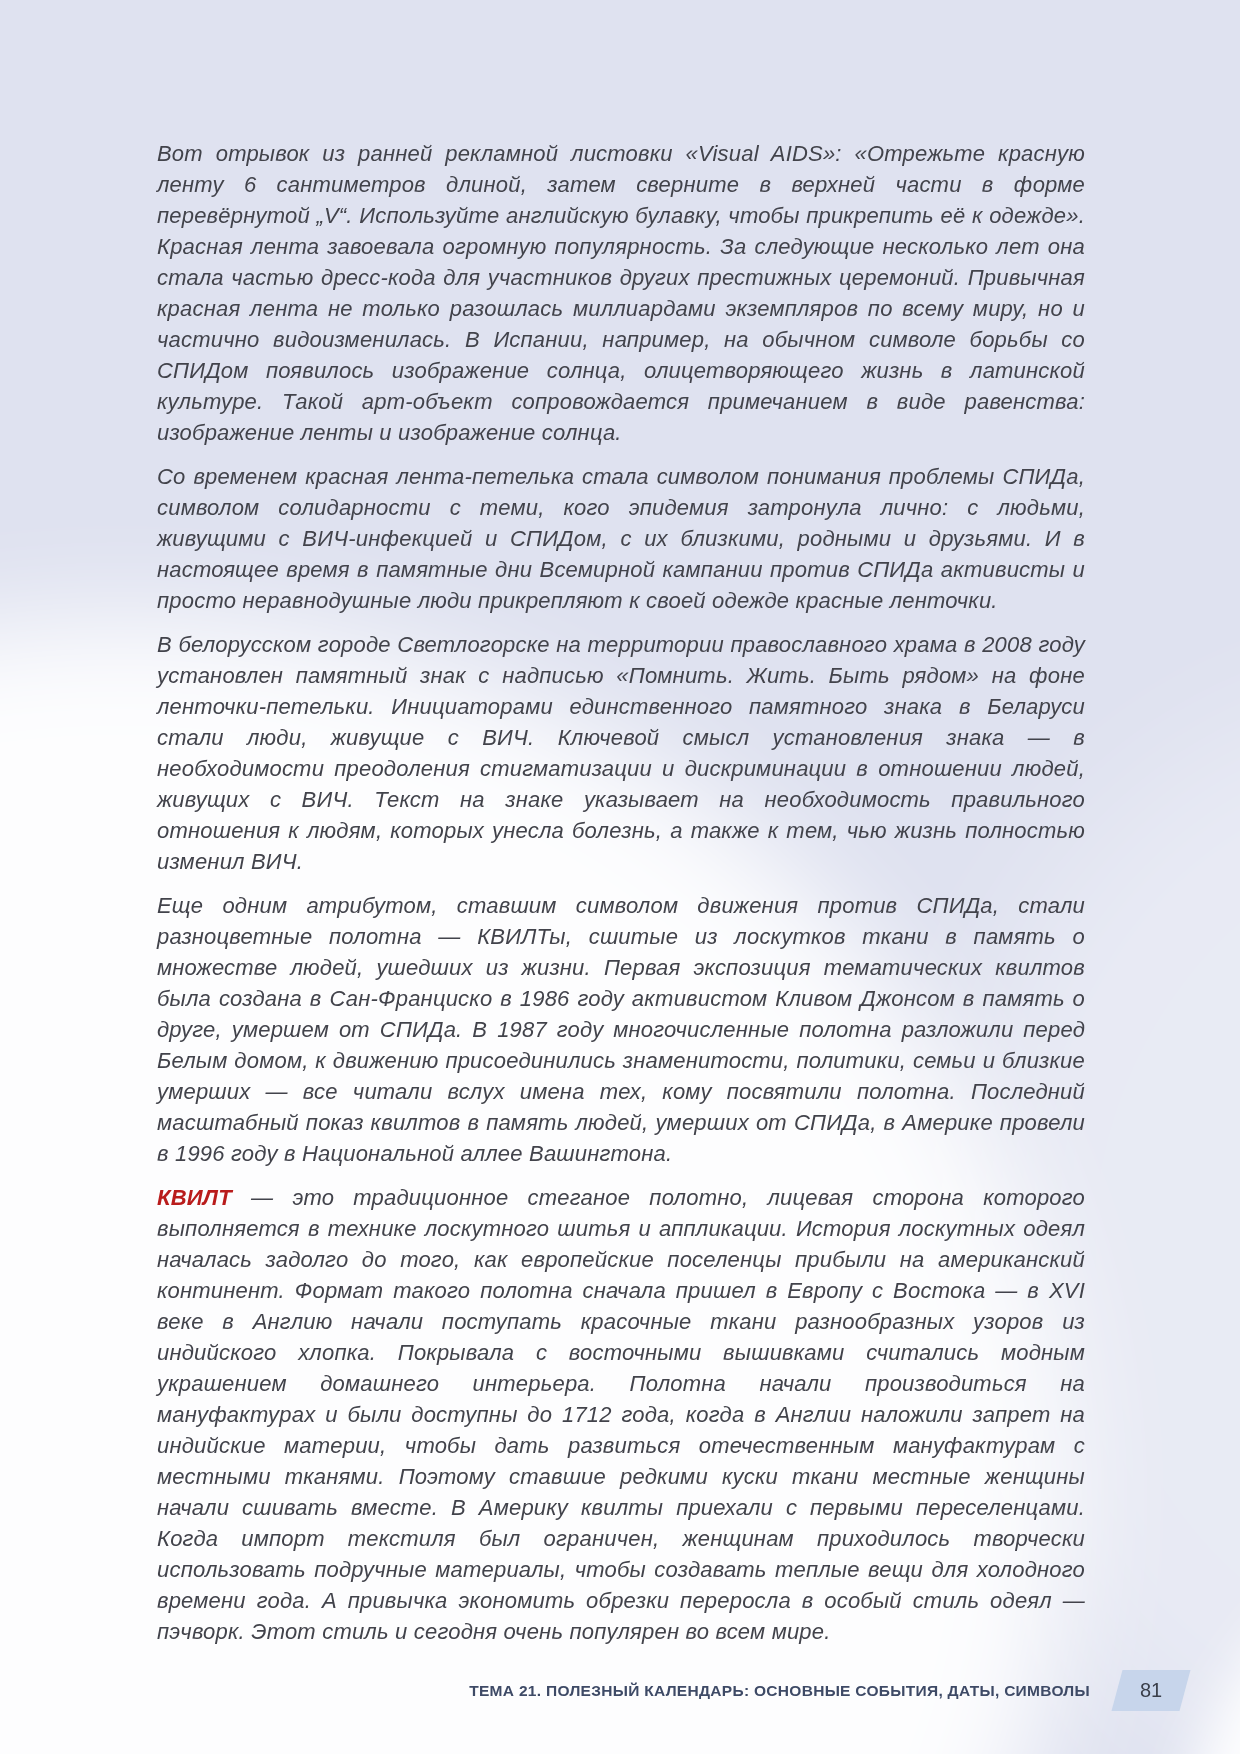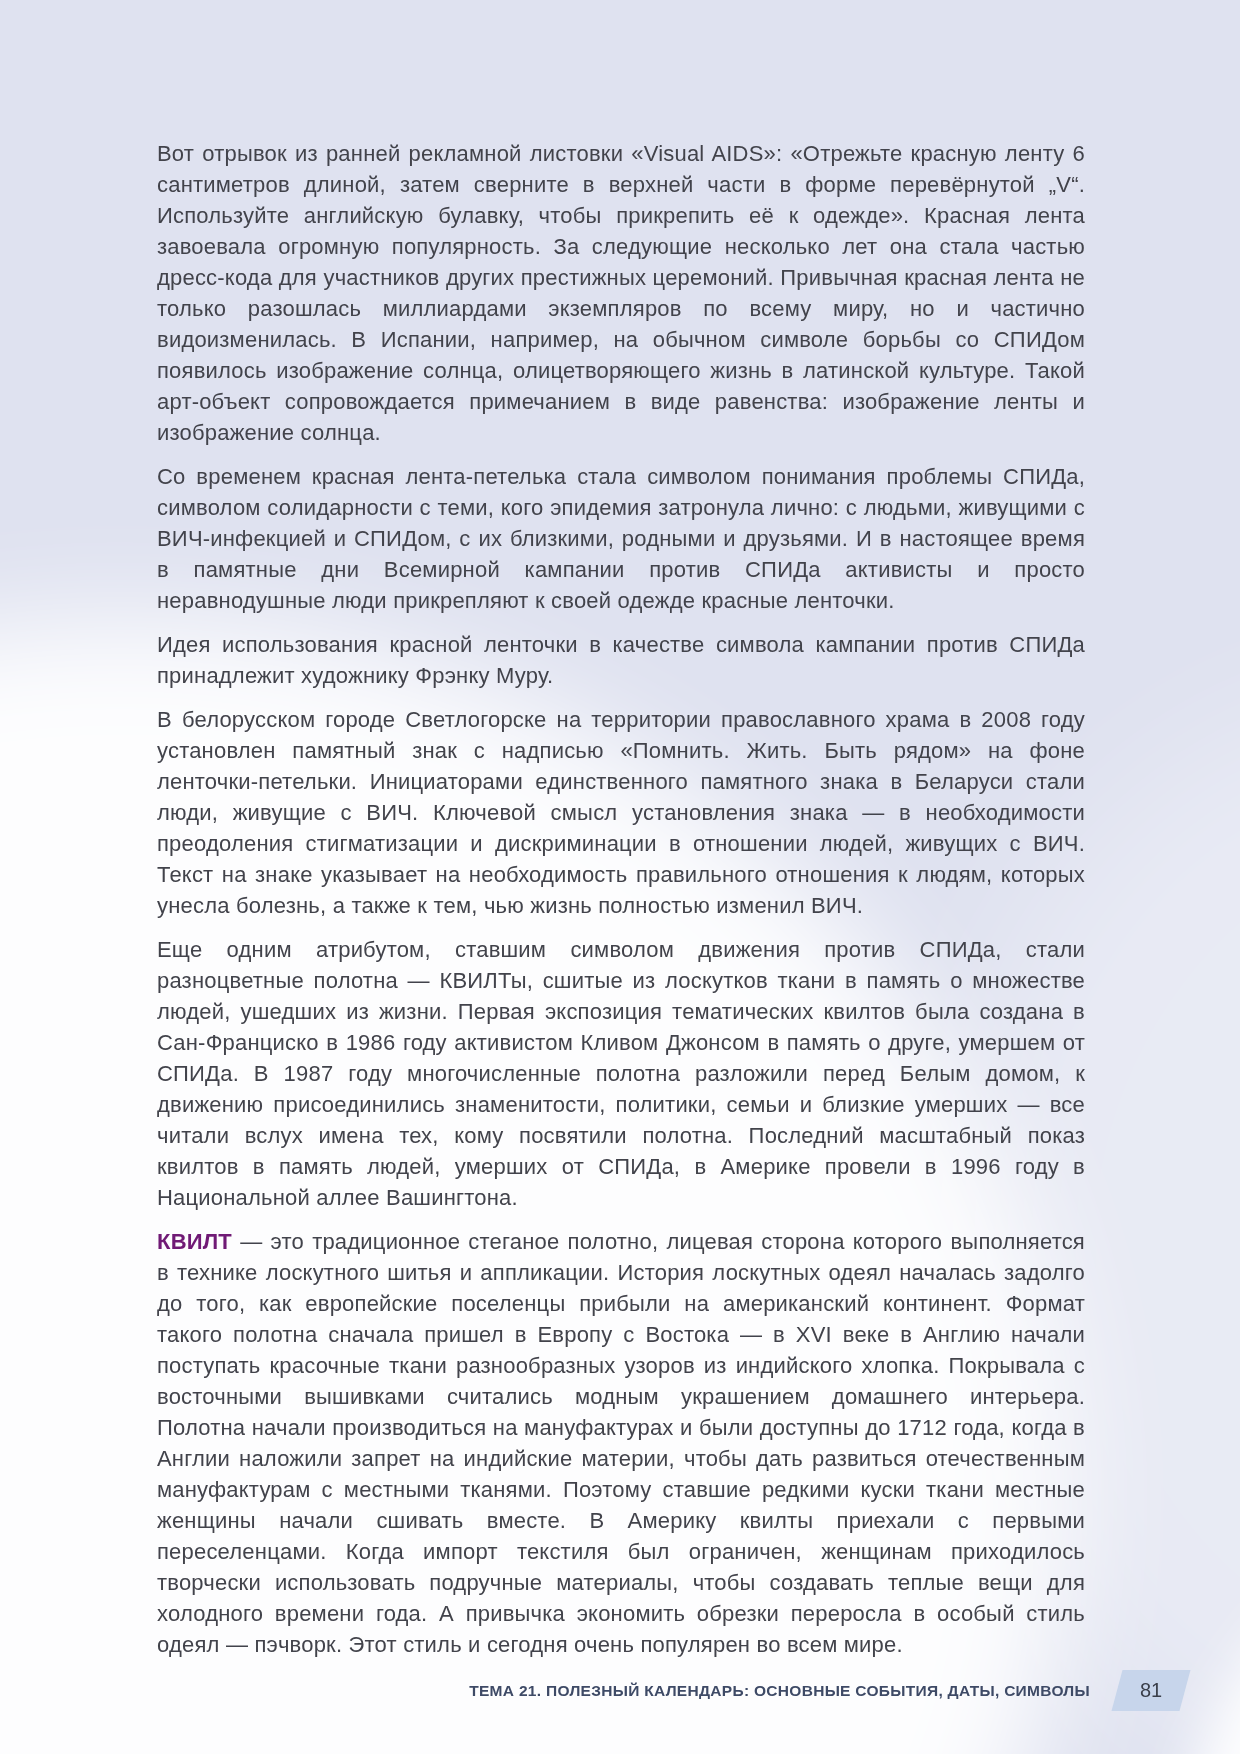--- a/index.html
+++ b/index.html
@@ -34,24 +34,25 @@
     left: 157px; top: 138px;
     width: 928px;
     color: #42434b;
   }
   .content p {
     font-size: 22px;
     line-height: 31px;
     letter-spacing: 0.2px;
     text-align: justify;
     margin: 0 0 13px 0;
+    font-style: italic;
   }
   .content p .lead-term {
     font-weight: bold;
-    color: #701a75;
+    color: #b91c1c;
   }
   .footer {
     position: absolute;
     left: 0; right: 0;
     top: 1672px;
     height: 60px;
   }
   .footer-title {
     position: absolute;
     right: 150px;
@@ -85,21 +86,20 @@
 </head>
 <body>
 
 <div class="decor decor-left"></div>
 <div class="decor decor-right-subtle"></div>
 <div class="decor decor-bottom-right"></div>
 
 <div class="content">
   <p>Вот отрывок из ранней рекламной листовки «Visual AIDS»: «Отрежьте красную ленту 6 сантиметров длиной, затем сверните в верхней части в форме перевёрнутой „V“. Используйте английскую булавку, чтобы прикрепить её к одежде». Красная лента завоевала огромную популярность. За следующие несколько лет она стала частью дресс-кода для участников других престижных церемоний. Привычная красная лента не только разошлась миллиардами экземпляров по всему миру, но и частично видоизменилась. В Испании, например, на обычном символе борьбы со СПИДом появилось изображение солнца, олицетворяющего жизнь в латинской культуре. Такой арт-объект сопровождается примечанием в виде равенства: изображение ленты и изображение солнца.</p>
   <p>Со временем красная лента-петелька стала символом понимания проблемы СПИДа, символом солидарности с теми, кого эпидемия затронула лично: с людьми, живущими с ВИЧ-инфекцией и СПИДом, с их близкими, родными и друзьями. И в настоящее время в памятные дни Всемирной кампании против СПИДа активисты и просто неравнодушные люди прикрепляют к своей одежде красные ленточки.</p>
-  <p>Идея использования красной ленточки в качестве символа кампании против СПИДа принадлежит художнику Фрэнку Муру.</p>
   <p>В белорусском городе Светлогорске на территории православного храма в 2008 году установлен памятный знак с надписью «Помнить. Жить. Быть рядом» на фоне ленточки-петельки. Инициаторами единственного памятного знака в Беларуси стали люди, живущие с ВИЧ. Ключевой смысл установления знака — в необходимости преодоления стигматизации и дискриминации в отношении людей, живущих с ВИЧ. Текст на знаке указывает на необходимость правильного отношения к людям, которых унесла болезнь, а также к тем, чью жизнь полностью изменил ВИЧ.</p>
   <p>Еще одним атрибутом, ставшим символом движения против СПИДа, стали разноцветные полотна — КВИЛТы, сшитые из лоскутков ткани в память о множестве людей, ушедших из жизни. Первая экспозиция тематических квилтов была создана в Сан-Франциско в 1986 году активистом Кливом Джонсом в память о друге, умершем от СПИДа. В 1987 году многочисленные полотна разложили перед Белым домом, к движению присоединились знаменитости, политики, семьи и близкие умерших — все читали вслух имена тех, кому посвятили полотна. Последний масштабный показ квилтов в память людей, умерших от СПИДа, в Америке провели в 1996 году в Национальной аллее Вашингтона.</p>
   <p><span class="lead-term">КВИЛТ</span><span> — это традиционное стеганое полотно, лицевая сторона которого выполняется в технике лоскутного шитья и аппликации. История лоскутных одеял началась задолго до того, как европейские поселенцы прибыли на американский континент. Формат такого полотна сначала пришел в Европу с Востока — в XVI веке в Англию начали поступать красочные ткани разнообразных узоров из индийского хлопка. Покрывала с восточными вышивками считались модным украшением домашнего интерьера. Полотна начали производиться на мануфактурах и были доступны до 1712 года, когда в Англии наложили запрет на индийские материи, чтобы дать развиться отечественным мануфактурам с местными тканями. Поэтому ставшие редкими куски ткани местные женщины начали сшивать вместе. В Америку квилты приехали с первыми переселенцами. Когда импорт текстиля был ограничен, женщинам приходилось творчески использовать подручные материалы, чтобы создавать теплые вещи для холодного времени года. А привычка экономить обрезки переросла в особый стиль одеял — пэчворк. Этот стиль и сегодня очень популярен во всем мире.</span></p>
 </div>
 
 <div class="footer">
   <div class="footer-title">ТЕМА 21. ПОЛЕЗНЫЙ КАЛЕНДАРЬ: ОСНОВНЫЕ СОБЫТИЯ, ДАТЫ, СИМВОЛЫ</div>
   <div class="page-badge">
     <span>81</span>
   </div>

